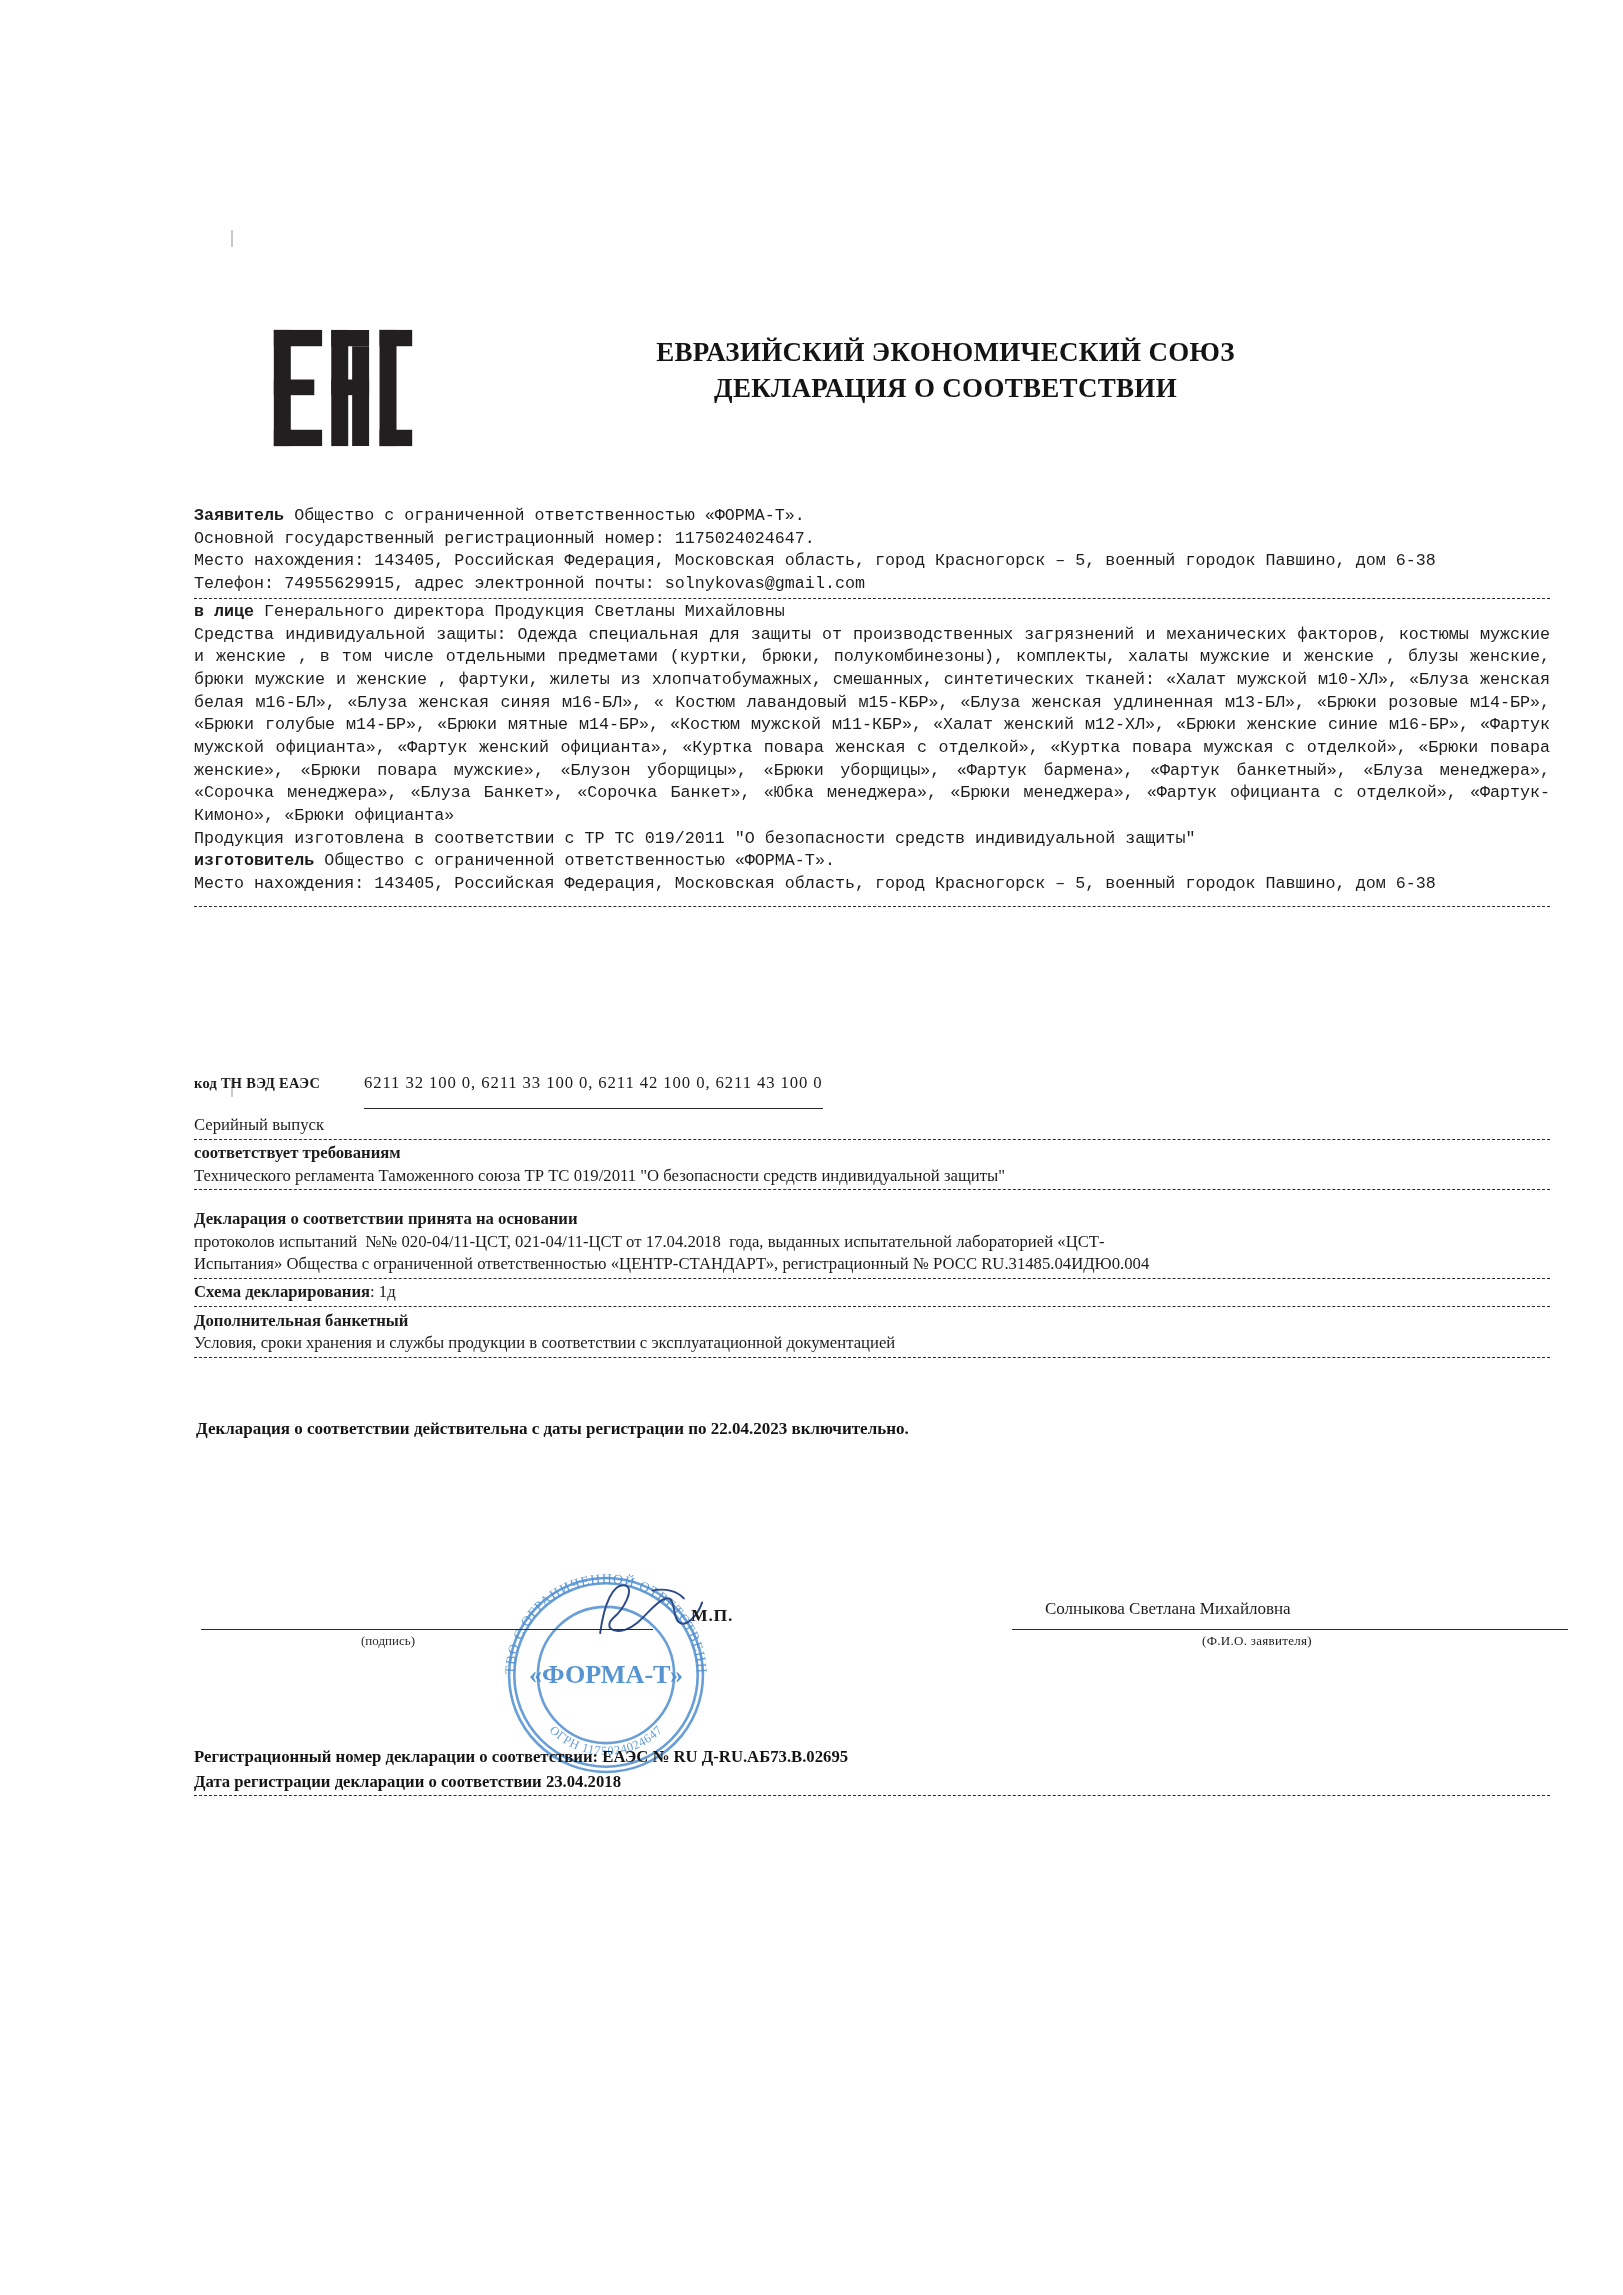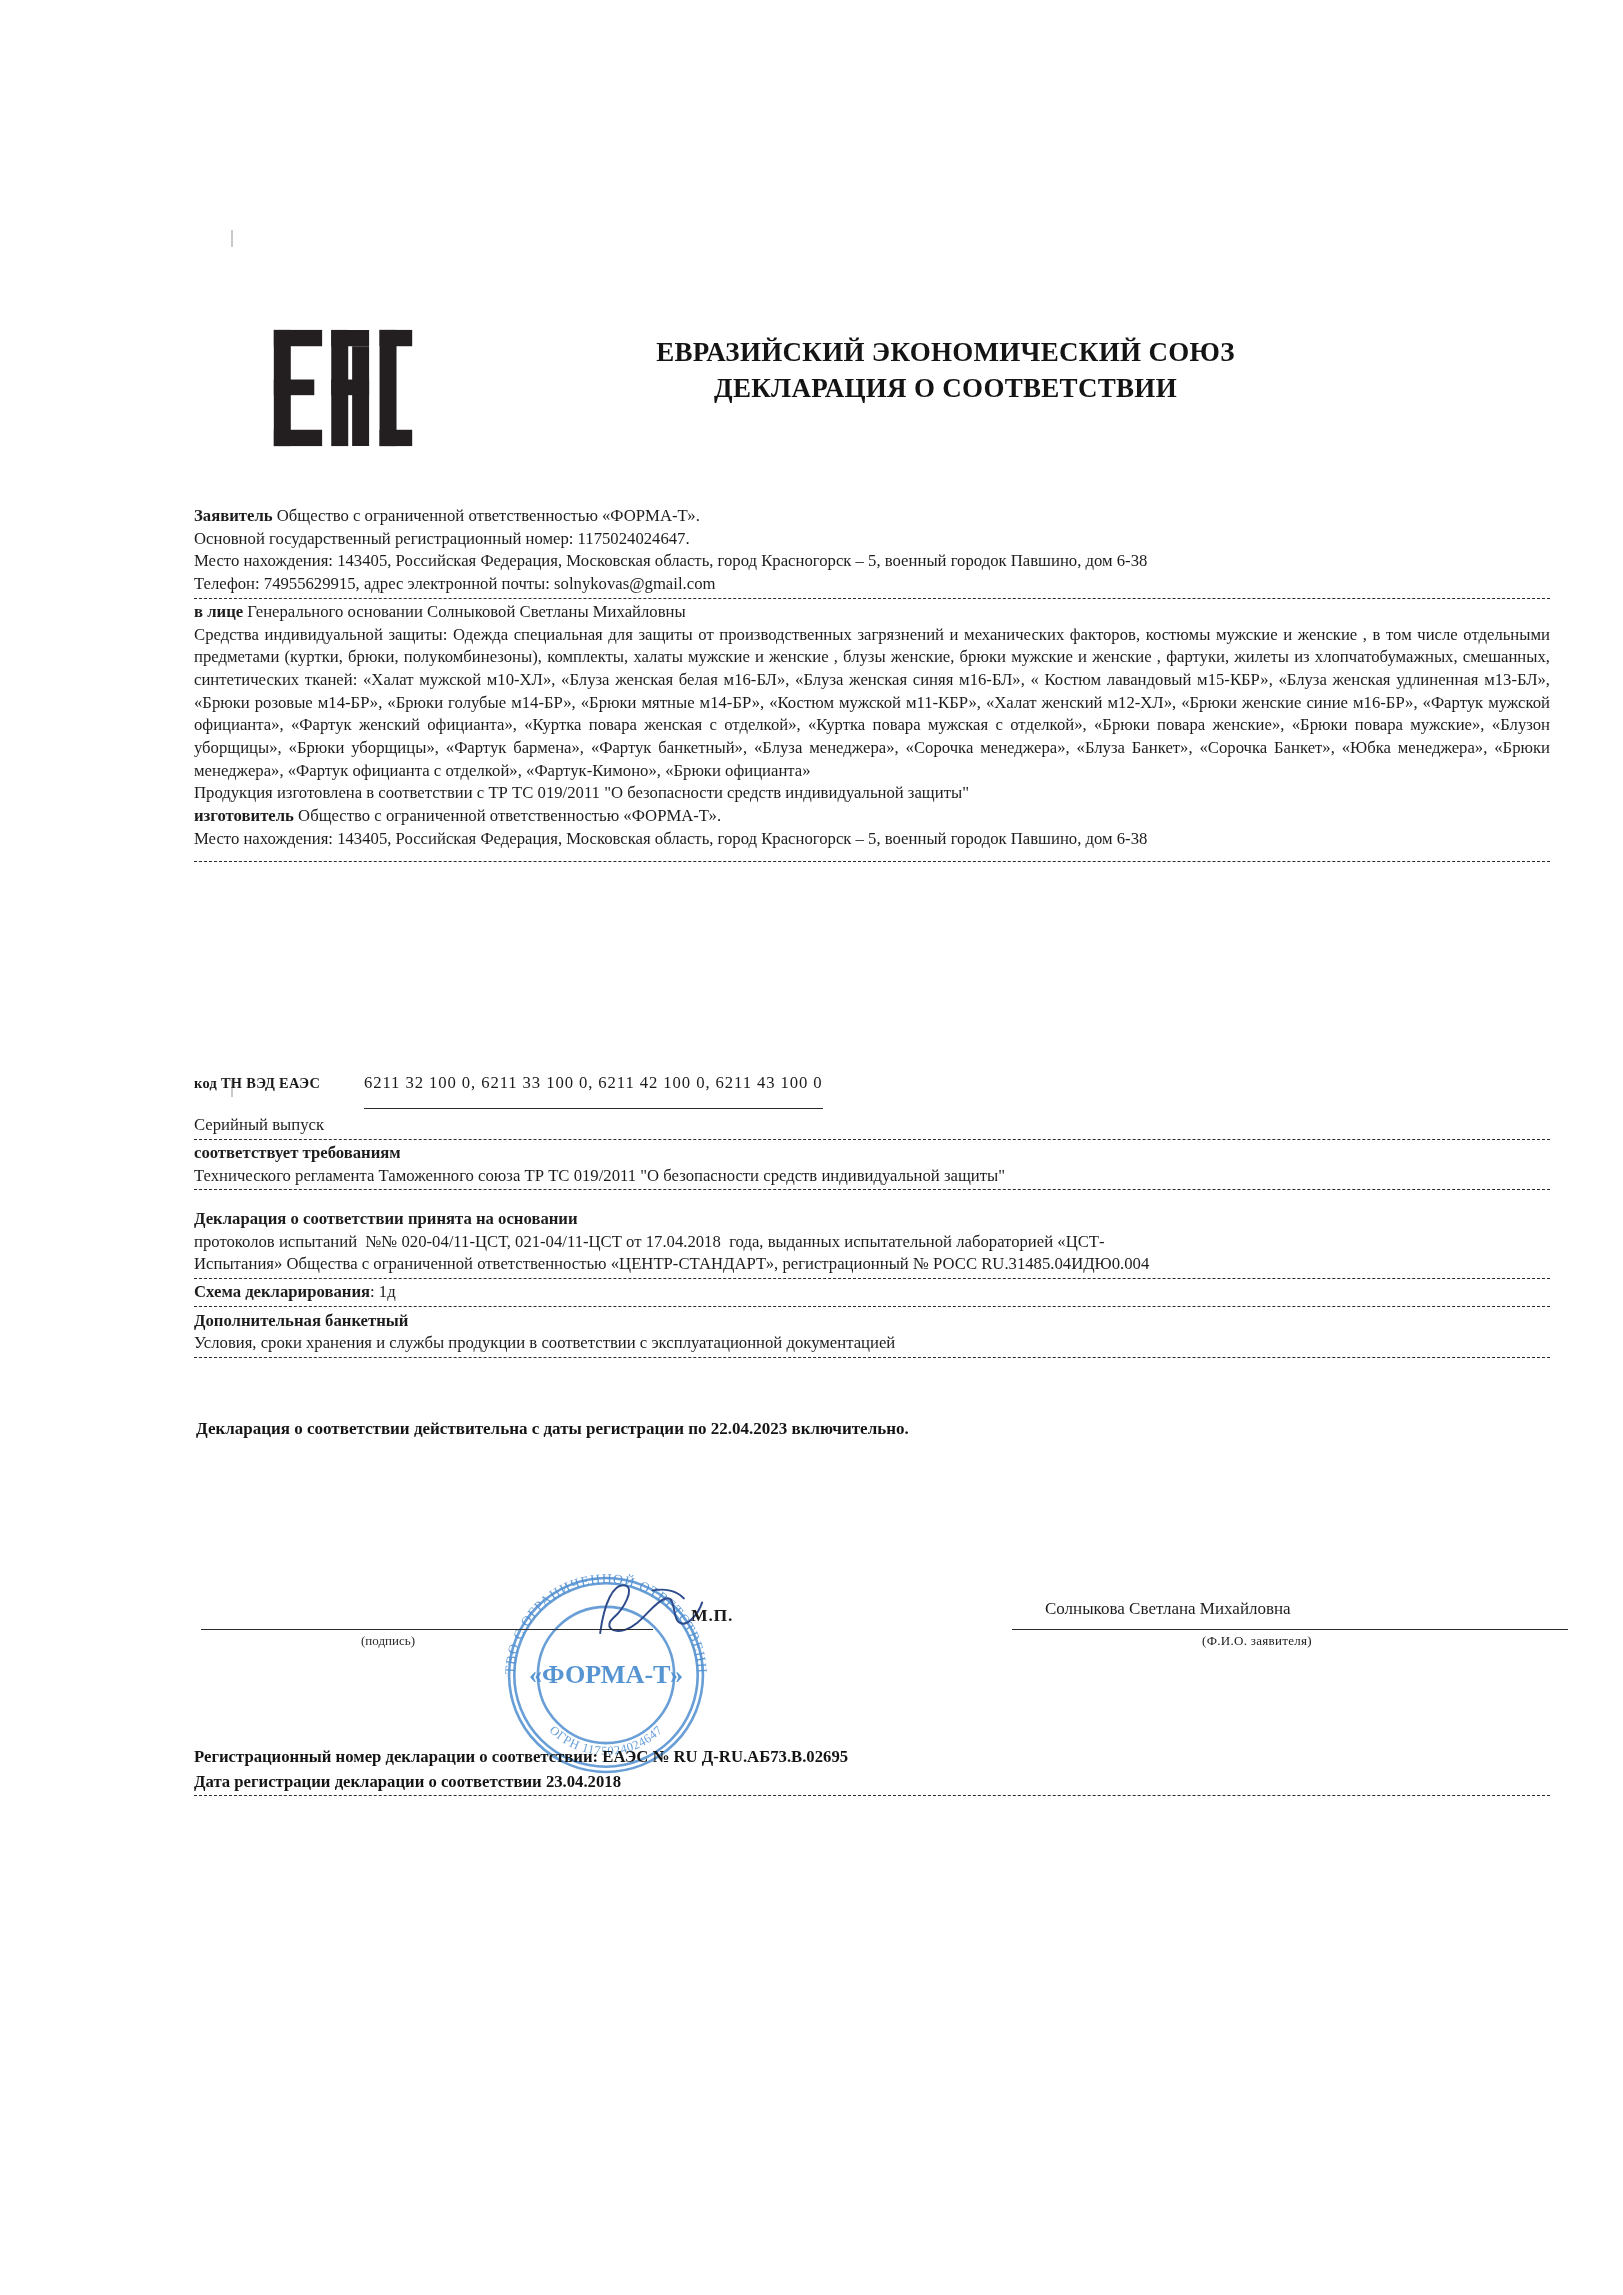--- a/index.html
+++ b/index.html
@@ -55,20 +55,21 @@
     line-height: 1.32;
     color: #141414;
   }
 
   
   .doc-body {
     position: absolute;
     left: 194px;
     top: 505px;
     width: 1356px;
+    font-family: Liberation Mono, monospace;
   }
   .line {
     font-size: 16.7px;
     line-height: 1.355;
     color: #1c1c1c;
     white-space: pre-wrap;
   }
   .line.b { font-weight: bold; }
   .lbl { font-weight: bold; }
   .para {
@@ -251,21 +252,21 @@
 
   <div class="doc-body">
 
     <div class="line"><span class="lbl">Заявитель</span> <span>Общество с ограниченной ответственностью «ФОРМА-Т».</span></div>
     <div class="line">Основной государственный регистрационный номер: 1175024024647.</div>
     <div class="line">Место нахождения: 143405, Российская Федерация, Московская область, город Красногорск – 5, военный городок Павшино, дом 6-38</div>
     <div class="line">Телефон: 74955629915, адрес электронной почты: solnykovas@gmail.com</div>
 
     <div class="dashed tight"></div>
 
-    <div class="line"><span class="lbl">в лице</span> <span>Генерального основании Солныковой Светланы Михайловны</span></div>
+    <div class="line"><span class="lbl">в лице</span> <span>Генерального директора Продукция Светланы Михайловны</span></div>
 
     <div class="para">Средства индивидуальной защиты: Одежда специальная для защиты от производственных загрязнений и механических факторов, костюмы мужские и женские , в том числе отдельными предметами (куртки, брюки, полукомбинезоны), комплекты, халаты мужские и женские , блузы женские, брюки мужские и женские , фартуки, жилеты из хлопчатобумажных, смешанных, синтетических тканей: «Халат мужской м10-ХЛ», «Блуза женская белая м16-БЛ», «Блуза женская синяя м16-БЛ», « Костюм лавандовый м15-КБР»,  «Блуза женская удлиненная м13-БЛ», «Брюки розовые м14-БР», «Брюки голубые м14-БР», «Брюки мятные м14-БР», «Костюм мужской м11-КБР», «Халат женский м12-ХЛ», «Брюки женские синие м16-БР», «Фартук мужской официанта», «Фартук женский официанта», «Куртка повара женская  с отделкой», «Куртка повара мужская с отделкой», «Брюки повара женские», «Брюки повара мужские», «Блузон уборщицы», «Брюки уборщицы», «Фартук бармена», «Фартук банкетный», «Блуза менеджера», «Сорочка менеджера», «Блуза Банкет», «Сорочка Банкет», «Юбка менеджера», «Брюки менеджера», «Фартук официанта с отделкой», «Фартук-Кимоно», «Брюки официанта»</div>
     <div class="line">Продукция изготовлена в соответствии с ТР ТС 019/2011 "О безопасности средств индивидуальной защиты"</div>
     <div class="line"><span class="lbl">изготовитель</span> <span>Общество с ограниченной ответственностью «ФОРМА-Т».</span></div>
     <div class="line">Место нахождения: 143405, Российская Федерация, Московская область, город Красногорск – 5, военный городок Павшино, дом 6-38</div>
 
     <div class="dashed" style="margin-top:10.5px;"></div>
   </div>
 
   <div class="sect" style="top:1073px;">

